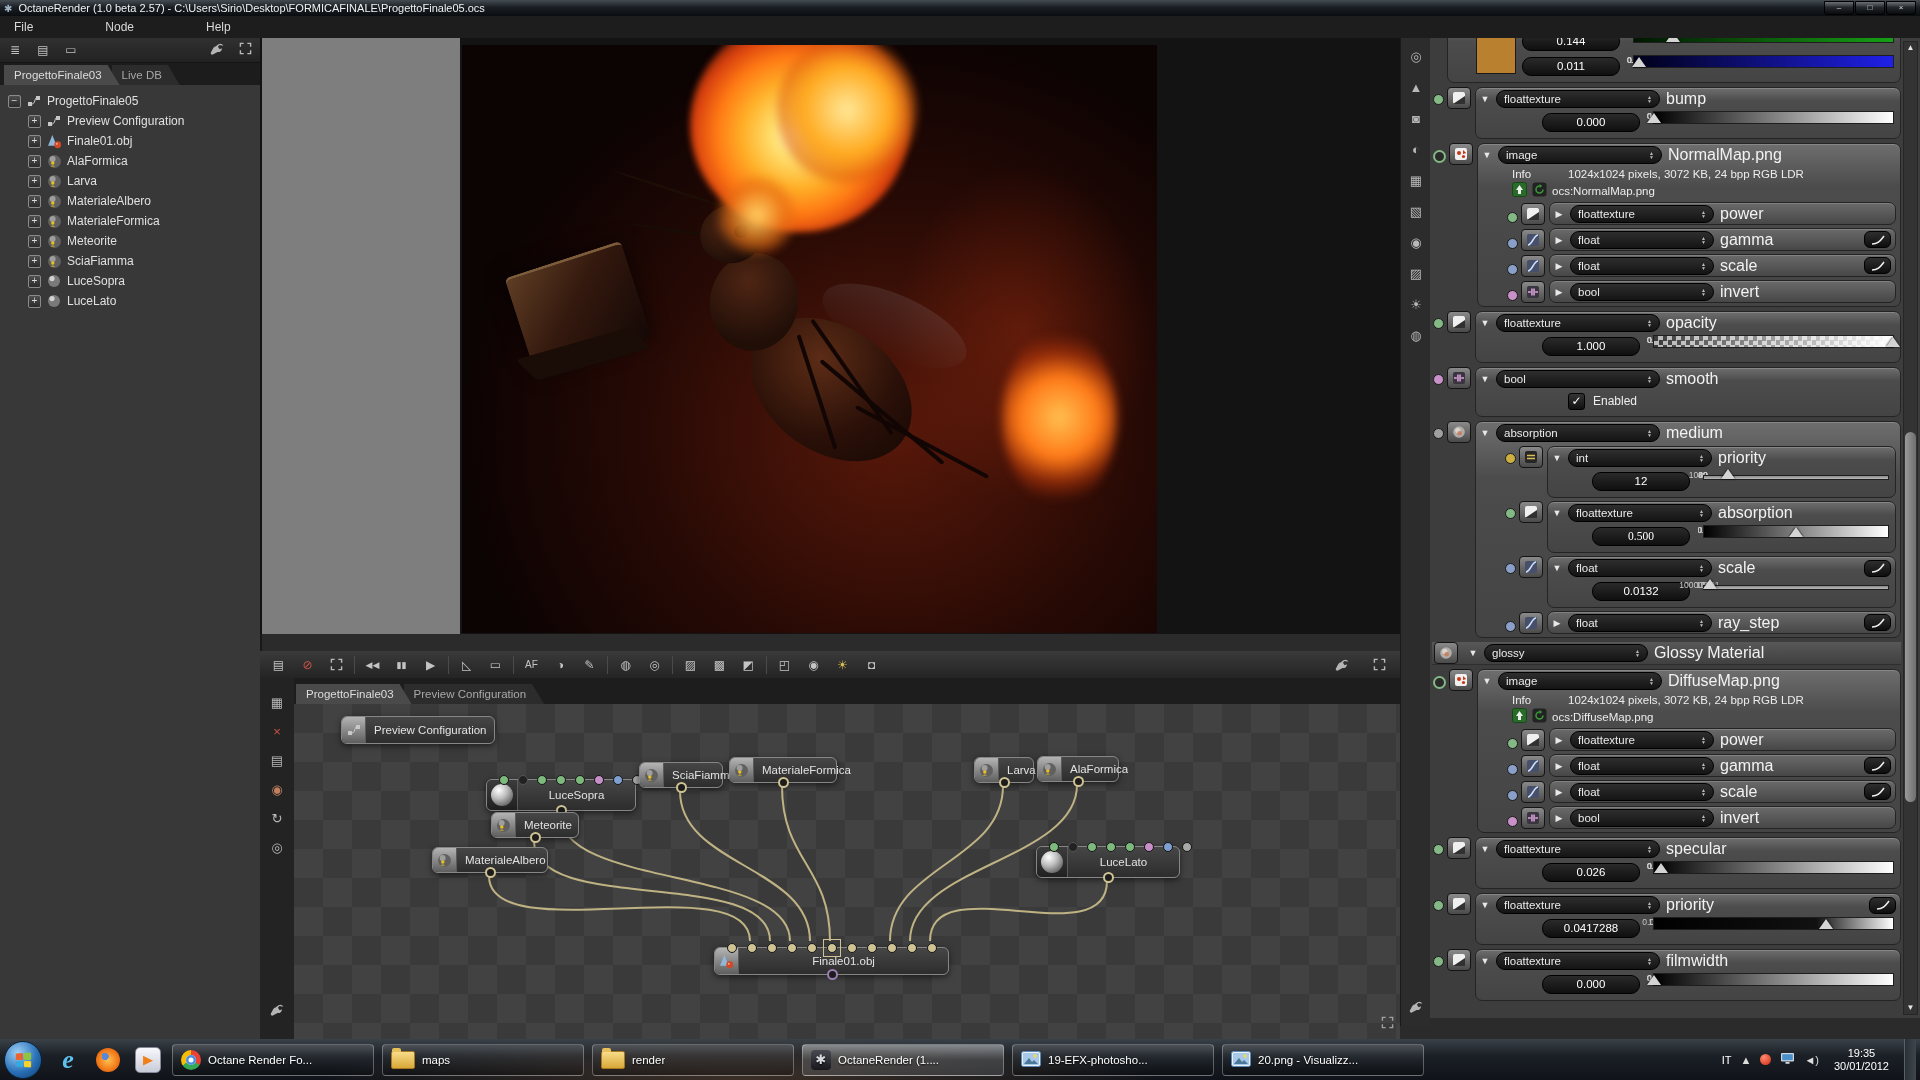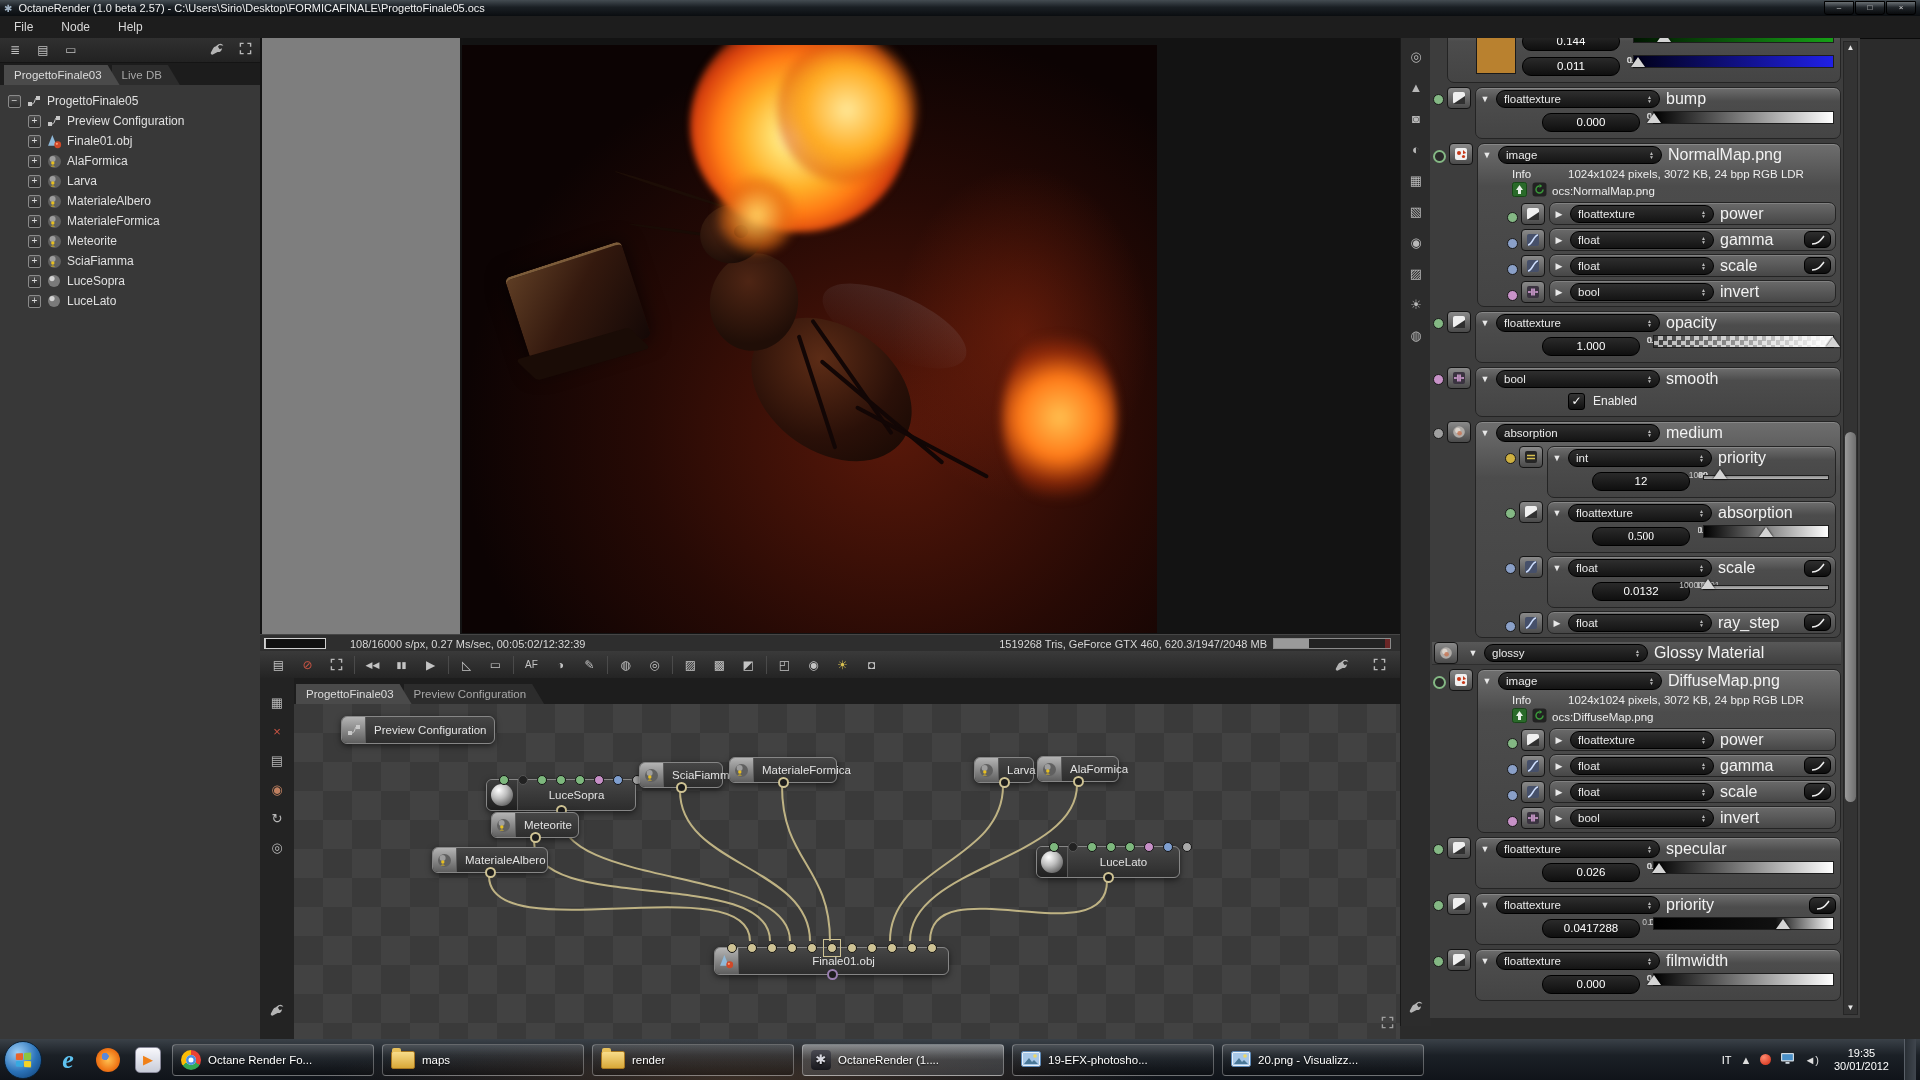--- a/index.html
+++ b/index.html
@@ -9,21 +9,21 @@
   
   #titlebar{position:absolute;left:0;top:0;width:1920px;height:16px;
     background:linear-gradient(#444c52,#1a1f24 45%,#0a0d10);display:flex;align-items:center;
     color:#f0f0f0;font-size:11px;}
   #title-appicon{margin:0 6px 0 4px;color:#9fb2c4;font-size:10px;}
   #win-controls{margin-left:auto;display:flex;margin-right:4px;}
   .winbtn{width:28px;height:12px;margin-left:1px;border:1px solid #000;border-radius:0 0 3px 3px;
     background:linear-gradient(rgba(255,255,255,.25),rgba(255,255,255,.04) 45%,rgba(0,0,0,.35));
     color:#ddd;font-size:8px;line-height:11px;text-align:center;}
   #menubar{position:absolute;left:0;top:16px;width:1920px;height:22px;background:#1d1d1d;
-    border-bottom:1px solid #0a0a0a;display:flex;align-items:center;color:#d8d8d8;font-size:12px;}
+    border-bottom:1px solid #0a0a0a;display:flex;align-items:center;color:#d8d8d8;font-size:12px;gap:44px;}
   .menu-item{padding:0 14px;height:100%;display:flex;align-items:center;}
 
   
   #outliner{position:absolute;left:0;top:38px;width:260px;height:1001px;background:#383838;border-right:2px solid #191919;}
   #ol-toolbar{height:24px;background:linear-gradient(#303030,#222);border-bottom:1px solid #141414;
     display:flex;align-items:center;color:#c0c0c0;font-size:12px;padding:0 6px;gap:10px;}
   .tb-ic{width:18px;text-align:center;}
   #ol-tabs{height:22px;background:#1c1c1c;display:flex;align-items:flex-end;padding-left:4px;}
   .tab{height:20px;display:flex;align-items:center;padding:0 18px 0 10px;font-size:11.5px;color:#a8a8a8;
     background:#2c2c2c;clip-path:polygon(0 0,calc(100% - 12px) 0,100% 100%,0 100%);margin-right:-8px;}
@@ -109,21 +109,21 @@
   .pinselbox{position:absolute;top:-9px;width:16px;height:16px;border:1px solid #cfc394;}
   .nout{position:absolute;bottom:-6px;width:7px;height:7px;border-radius:50%;background:#1c1c1c;}
   #canvas-grip{position:absolute;right:6px;bottom:6px;opacity:.8;}
 
   
   #rightstrip{position:absolute;left:1400px;top:38px;width:30px;height:980px;background:#2c2c2c;
     border-left:1px solid #191919;display:flex;flex-direction:column;align-items:center;padding-top:8px;gap:11px;}
   #rightstrip .bottom{margin-top:auto;margin-bottom:10px;}
 
   
-  #inspector{position:absolute;left:1430px;top:38px;width:430px;height:980px;background:#3d3d3d;overflow:hidden;}
+  #inspector{position:absolute;left:1430px;top:38px;width:490px;height:980px;background:#3d3d3d;overflow:hidden;}
   #insp-scroll{position:absolute;left:2px;right:19px;top:-16px;}
   .irow{display:flex;align-items:flex-start;margin-top:4px;}
   .pin{width:9px;height:9px;border-radius:50%;margin:7px 3px 0 1px;flex:none;border:1px solid #1a1a1a;}
   .pin.hollow{background:#2a2a2a;}
   .ibtn{width:22px;height:20px;border:1px solid #141414;border-radius:4px;flex:none;margin-right:4px;
     background:linear-gradient(#8a8a8a,#4a4a4a);display:flex;align-items:center;justify-content:center;}
   .gbox{flex:1;border:1px solid #242424;border-radius:7px;min-width:0;
     background:linear-gradient(#6e6e6e,#4c4c4c 26%,#444);box-shadow:inset 0 1px 0 rgba(255,255,255,.18);
     padding:1px 4px 3px;}
   .ghead{display:flex;align-items:center;height:20px;gap:6px;}
@@ -399,31 +399,20 @@
       <div class="rl-leg" style="left:320px;top:330px;width:140px;transform:rotate(55deg);"></div>
       <div class="rl-leg" style="left:340px;top:365px;width:160px;transform:rotate(40deg);"></div>
       <div class="rl-leg" style="left:295px;top:345px;width:120px;transform:rotate(72deg);"></div>
       <div class="rl-leg" style="left:385px;top:395px;width:150px;transform:rotate(28deg);"></div>
       <div class="rl" id="rl-fire"></div>
       <div class="rl" id="rl-fire2"></div>
       <div class="rl" id="rl-fire3"></div>
     </div>
   </div>
 
-  <div id="vp-status">
-    <span id="vp-progress">
-        <i style="width: 1%;"></i>
-      </span>
-    <span id="vp-progress-text">108/16000 s/px, 0.27 Ms/sec, 00:05:02/12:32:39</span>
-    <span id="vp-stats">1519268 Tris, GeForce GTX 460, 620.3/1947/2048 MB</span>
-    <span id="vp-membar">
-        <span class="fill" style="width: 30%;"></span>
-        <span class="red"></span>
-      </span>
-  </div>
 
   <div id="vp-toolbar">
     <span id="vp-tb-icons" style="display:flex;align-items:center;">
         <span class="vtb">▤</span>
         <span class="vtb" style="color: rgb(204, 85, 68);">⊘</span>
         <span class="vtb">
           <svg width="13" height="13" viewBox="0 0 14 14">
             <path d="M5 1.5 H1.5 V5 M9 1.5 H12.5 V5 M12.5 9 V12.5 H9 M1.5 9 V12.5 H5" stroke="#b8b8b8" fill="none" stroke-width="1.5"></path>
           </svg>
         </span>

